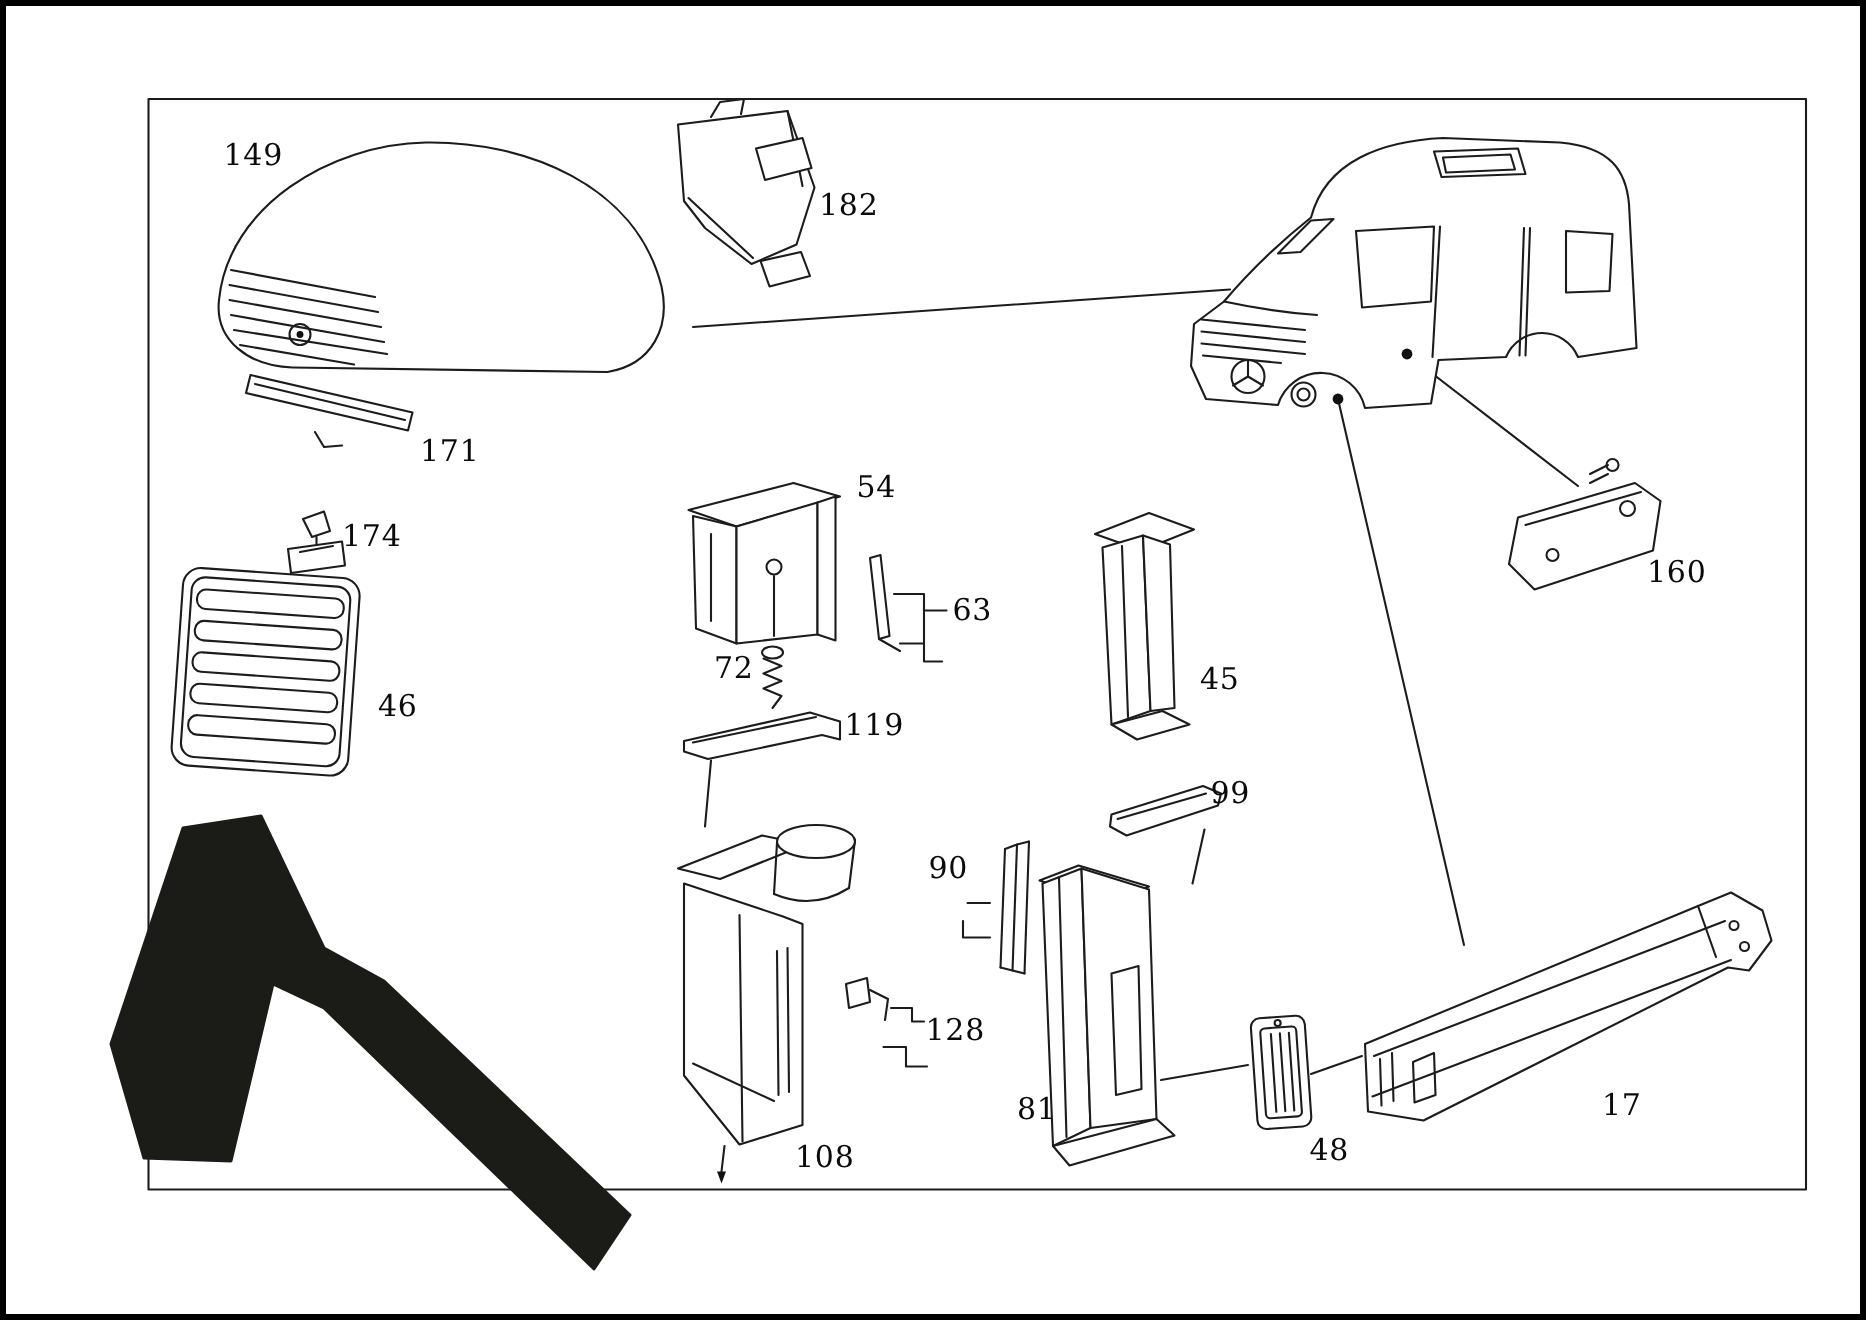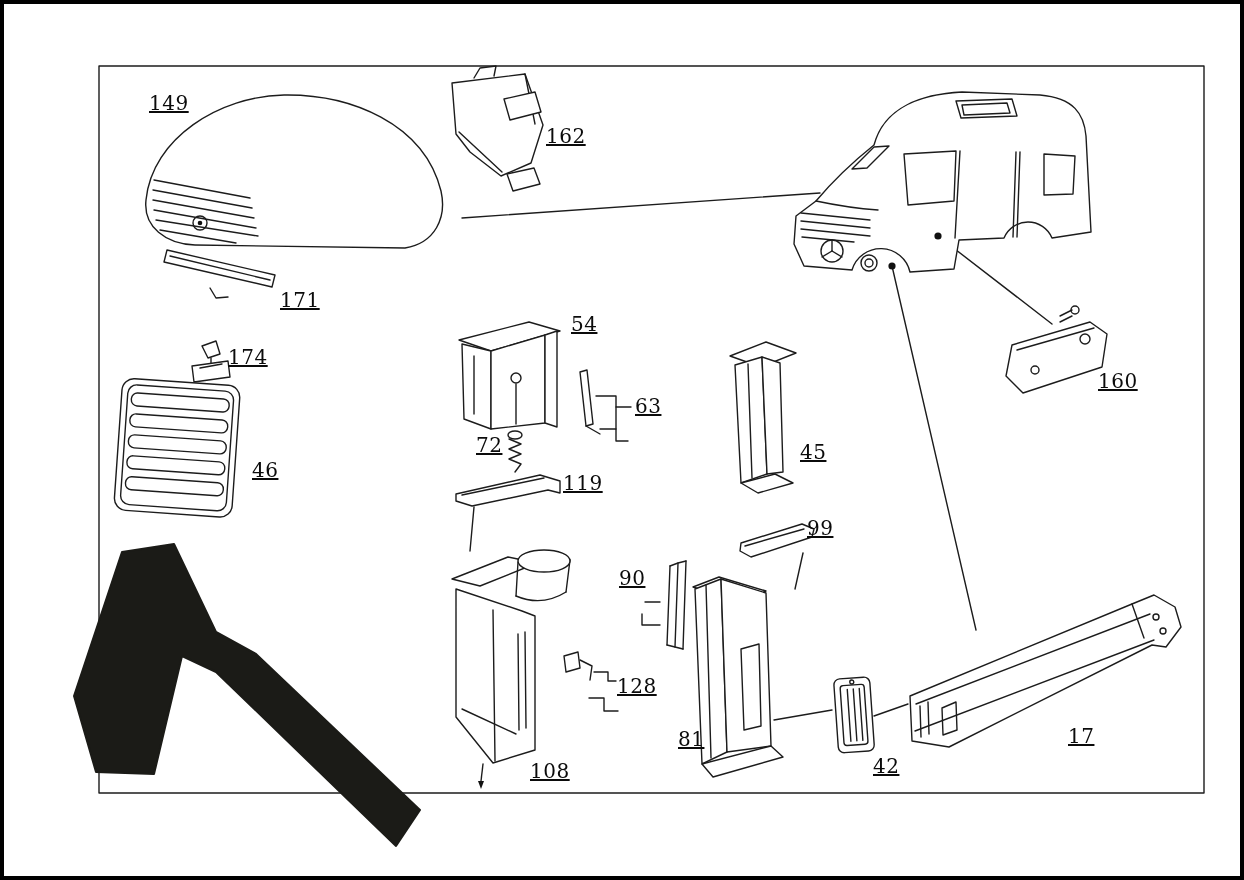--- a/index.html
+++ b/index.html
@@ -8,21 +8,21 @@
     box-sizing:border-box;border:4px solid #000;overflow:hidden;
     font-family:"DejaVu Serif", serif;
   }
   .art{position:absolute;left:0;top:0;}
   svg .ln{fill:none;stroke:#1c1c1c;stroke-width:1.4;stroke-linejoin:round;stroke-linecap:round;}
   svg .lnw{fill:#ffffff;stroke:#1c1c1c;stroke-width:1.4;stroke-linejoin:round;stroke-linecap:round;}
   svg .dot{fill:#111;stroke:none;}
   svg .blob{fill:#1b1b17;stroke:#1b1b17;stroke-width:2;stroke-linejoin:round;}
   .part-label{
     position:absolute;font-size:20px;color:#0b0b0b;letter-spacing:.5px;
-    white-space:nowrap;line-height:1;text-decoration:underline;
+    white-space:nowrap;line-height:1;
   }
 </style>
 </head>
 <body>
 
 <div class="page">
 
   <svg class="art" width="1244" height="880" viewBox="0 0 1244 880">
 
     <rect class="ln" x="95" y="62" width="1105" height="727"></rect>
@@ -216,31 +216,31 @@
       <circle class="ln" cx="865" cy="259" r="4"></circle>
       <path class="ln" d="M812,197 Q845,204 874,206"></path>
       <circle class="dot" cx="888" cy="262" r="3.6"></circle>
       <circle class="dot" cx="934" cy="232" r="3.6"></circle>
     </g>
 
     <polygon class="blob" points="118,548 170,540 212,628 252,650 416,806 392,842 212,668 178,652 150,770 92,768 70,692"></polygon>
   </svg>
 
   <span class="part-label" style="left:145px;top:89px">149</span>
-  <span class="part-label" style="left:542px;top:122px">162</span>
+  <span class="part-label" style="left:542px;top:122px">182</span>
   <span class="part-label" style="left:276px;top:286px">171</span>
   <span class="part-label" style="left:224px;top:343px">174</span>
   <span class="part-label" style="left:248px;top:456px">46</span>
   <span class="part-label" style="left:567px;top:310px">54</span>
   <span class="part-label" style="left:631px;top:392px">63</span>
   <span class="part-label" style="left:472px;top:431px">72</span>
   <span class="part-label" style="left:559px;top:469px">119</span>
   <span class="part-label" style="left:796px;top:438px">45</span>
   <span class="part-label" style="left:803px;top:514px">99</span>
   <span class="part-label" style="left:615px;top:564px">90</span>
   <span class="part-label" style="left:526px;top:757px">108</span>
   <span class="part-label" style="left:613px;top:672px">128</span>
   <span class="part-label" style="left:674px;top:725px">81</span>
-  <span class="part-label" style="left:869px;top:752px">42</span>
+  <span class="part-label" style="left:869px;top:752px">48</span>
   <span class="part-label" style="left:1064px;top:722px">17</span>
   <span class="part-label" style="left:1094px;top:367px">160</span>
 
 </div>
 
 </body></html>

